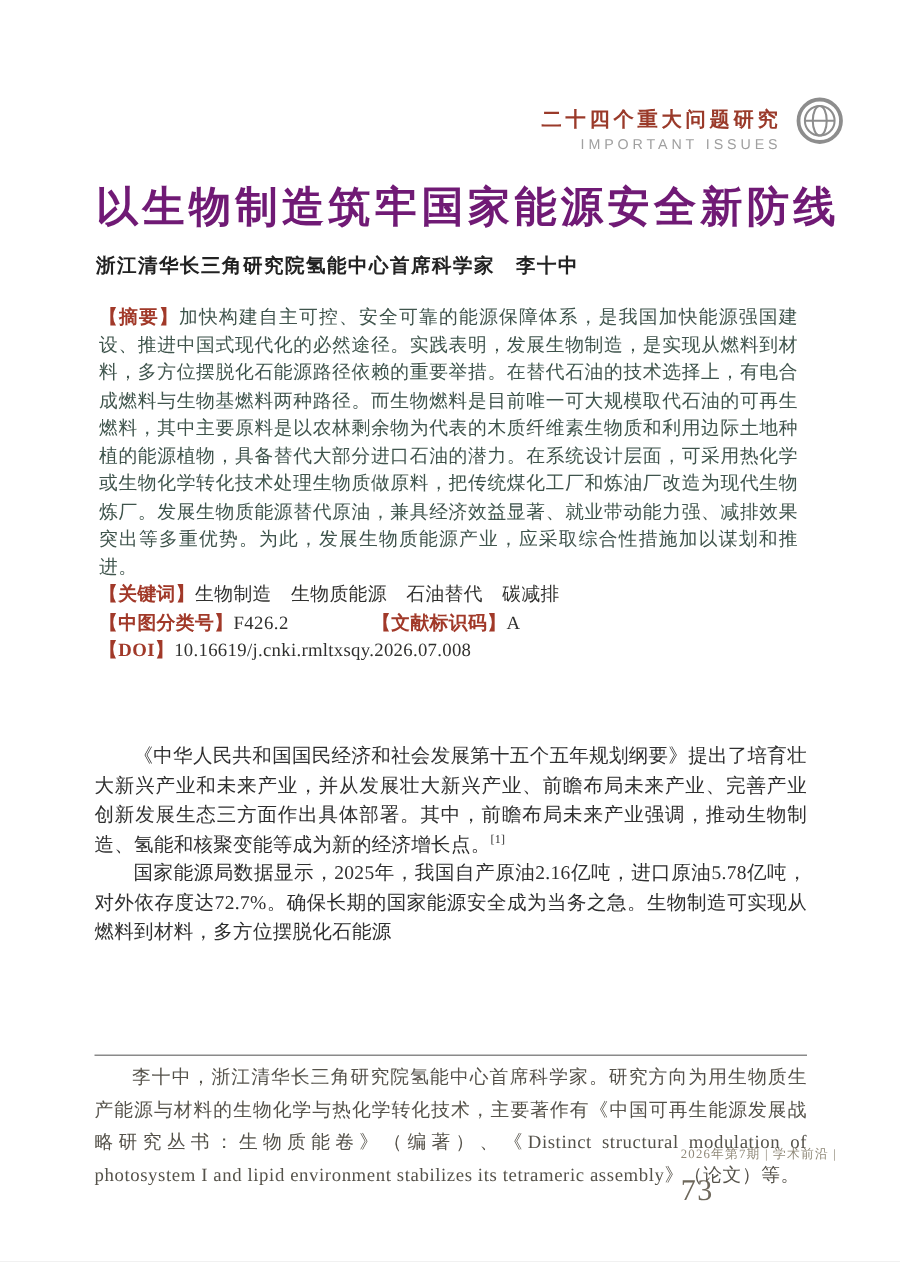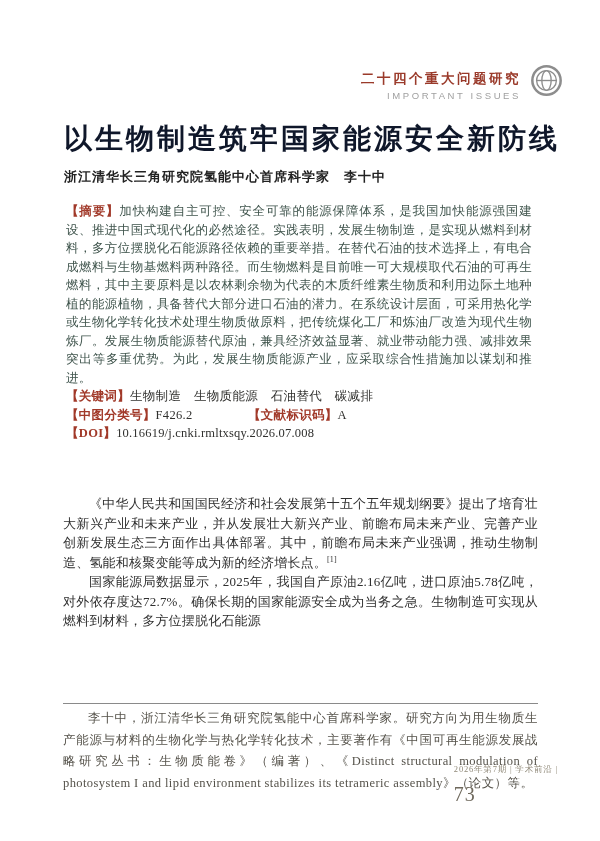--- a/index.html
+++ b/index.html
@@ -23,21 +23,21 @@
   }
   .hdr-en{
     font-family:"Liberation Sans","DejaVu Sans",sans-serif;
     font-size:9.5px;color:#a0a0a0;letter-spacing:2.6px;
     margin-top:2px;white-space:nowrap;
   }
   .globe{display:block;}
   
   .title{
     position:absolute;top:122px;left:64px;width:480px;
-    font-size:28px;font-weight:bold;color:#0f172a;
+    font-size:28px;font-weight:bold;color:#701a75;
     letter-spacing:3px;line-height:34px;white-space:nowrap;
   }
   .byline{
     position:absolute;top:168px;left:64px;width:474px;
     font-size:13px;font-weight:bold;color:#222222;
     letter-spacing:1px;
   }
   
   .abstract{
     position:absolute;top:202px;left:66px;width:466px;

